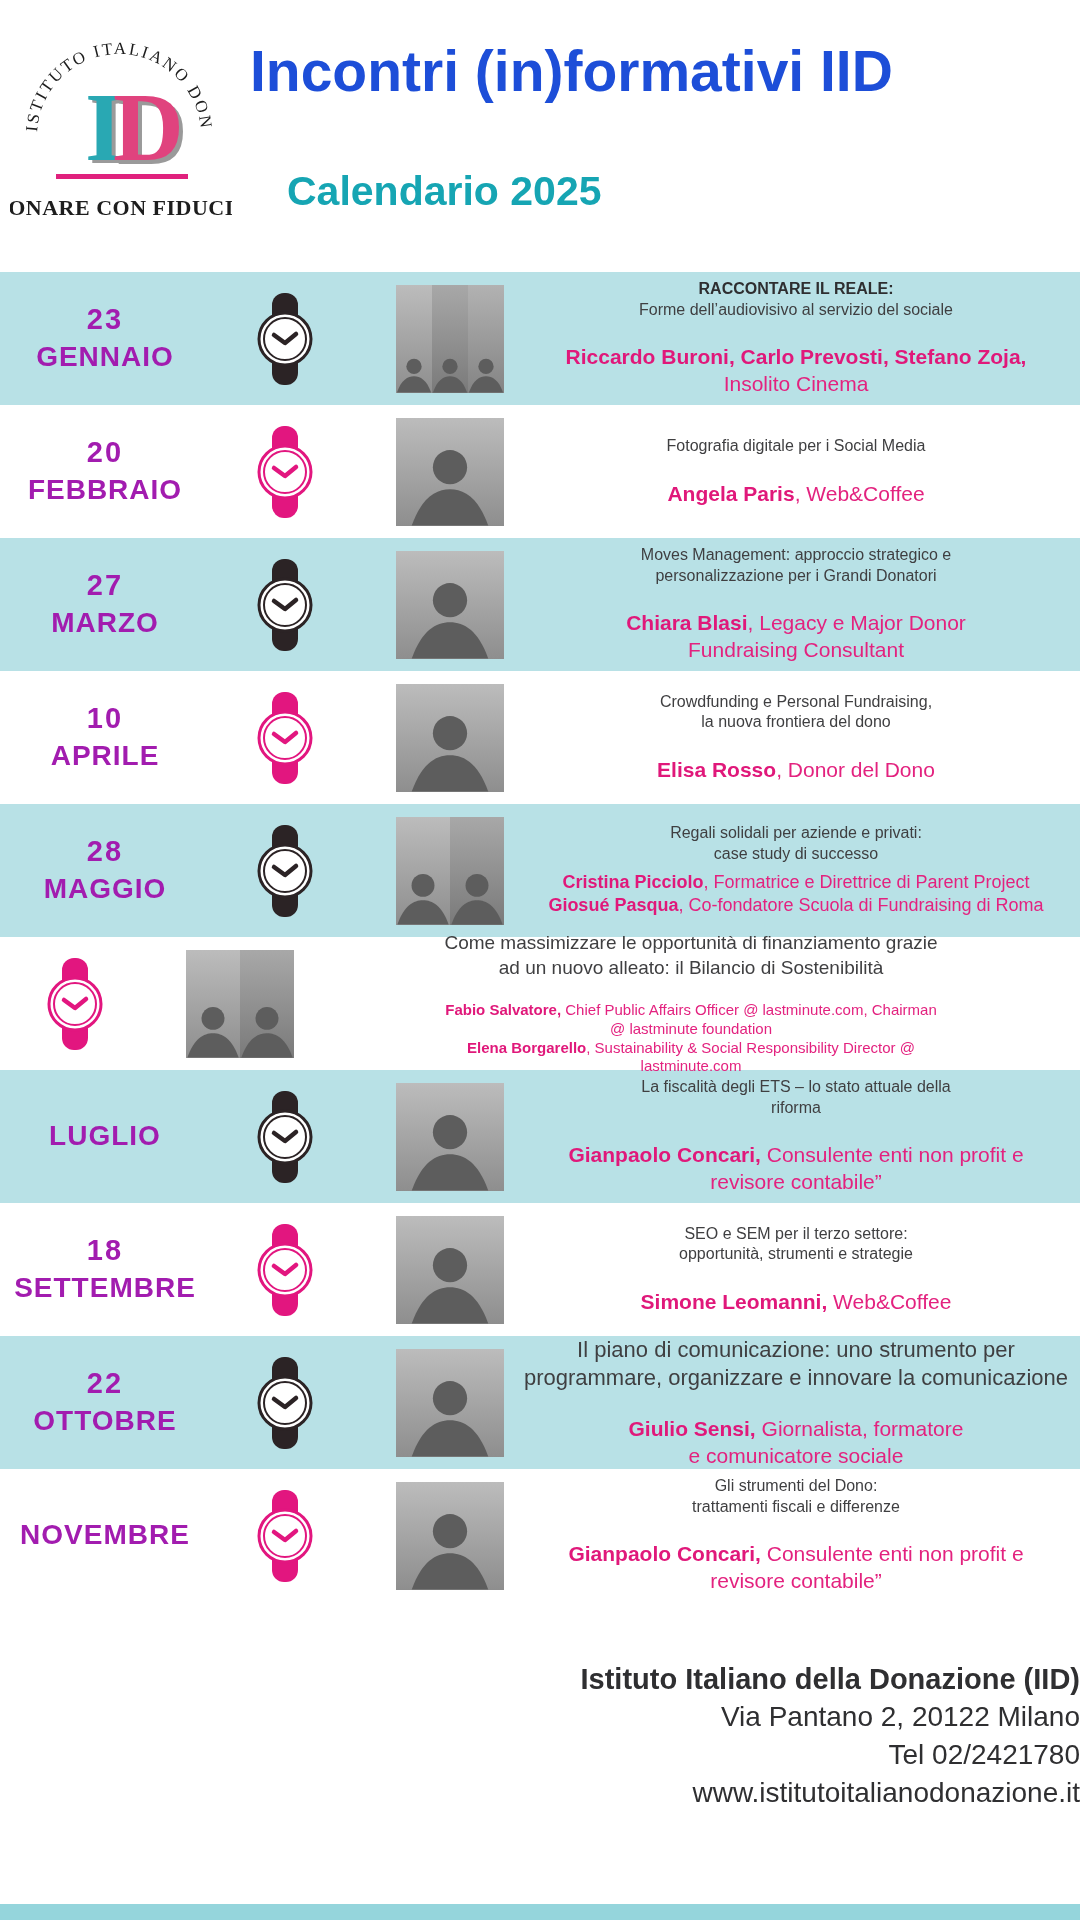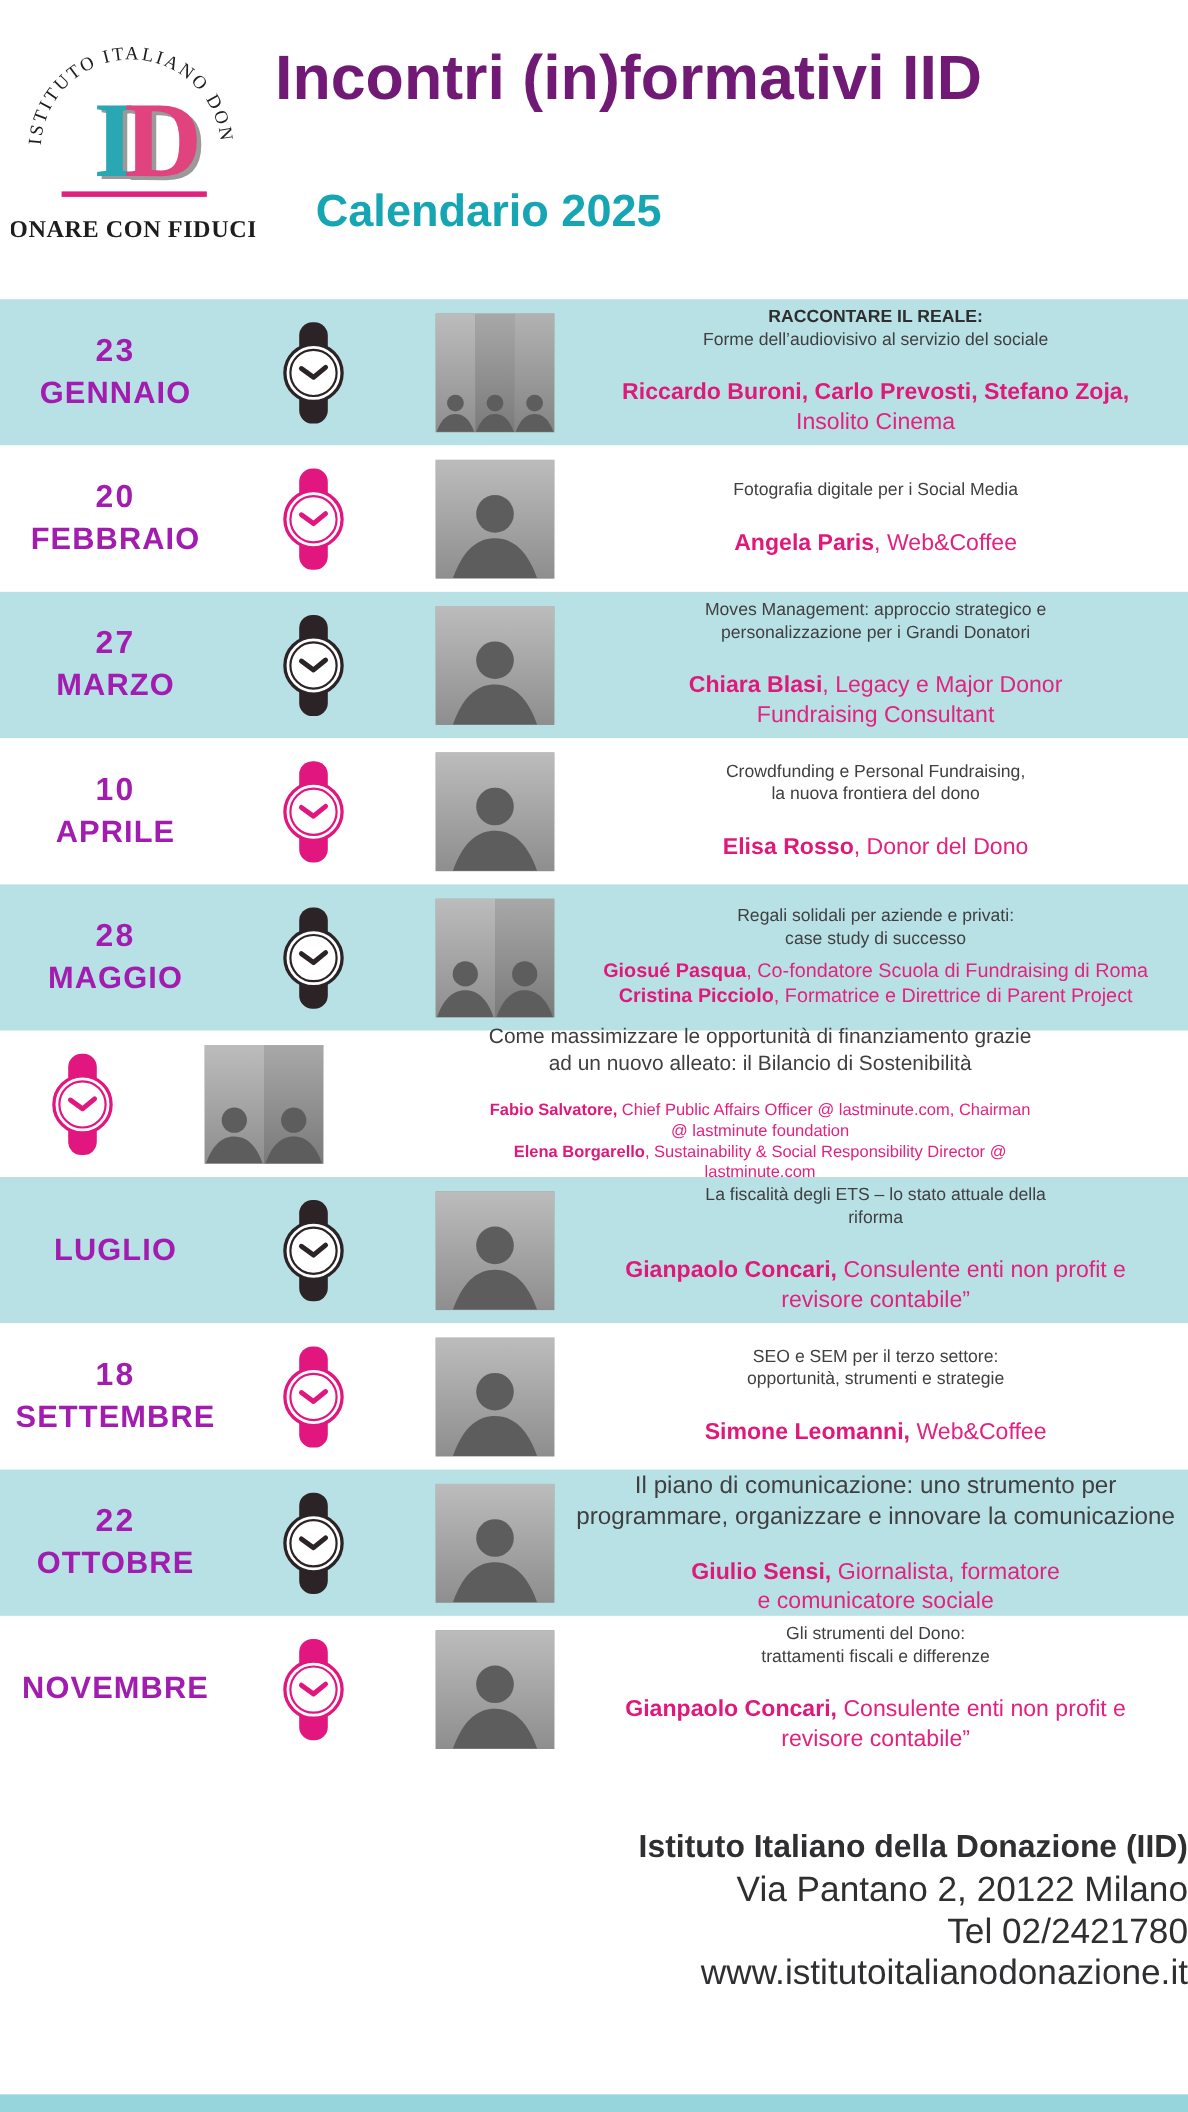--- a/index.html
+++ b/index.html
@@ -1,21 +1,21 @@
 <!DOCTYPE html>
 <html><head>
 <meta charset="utf-8">
 <style>
   html,body{margin:0;padding:0;background:#ffffff;}
   .page{position:relative;width:1080px;height:1920px;background:#ffffff;overflow:hidden;
         font-family:"Liberation Sans",sans-serif;}
   
   .logo{position:absolute;left:10px;top:12px;width:222px;height:232px;}
   .page-title{position:absolute;left:250px;top:38px;width:800px;
-        font-size:57px;font-weight:bold;color:#701a75;letter-spacing:0;}
+        font-size:57px;font-weight:bold;color:#1d4ed8;letter-spacing:0;}
   .page-subtitle{position:absolute;left:287px;top:168px;
         font-size:41px;font-weight:bold;color:#16a5b3;}
   
   .rows{position:absolute;left:0;top:272px;width:1080px;}
   .row{display:flex;align-items:center;height:133px;background:#ffffff;}
   .row.teal{background:#b8e1e6;}
   .date{width:210px;flex:0 0 210px;text-align:center;color:#a21caf;font-weight:bold;line-height:1.3;}
   .day{font-size:29px;letter-spacing:2px;}
   .month{font-size:28px;letter-spacing:1px;}
   .watch{width:150px;flex:0 0 150px;display:flex;justify-content:center;}
@@ -37,21 +37,21 @@
   .speakers{margin-top:23px;font-size:21px;line-height:1.3;color:#e3227f;}
   .speaker b{font-weight:bold;color:#e0187a;}
   
   .row.mid .etitle{font-size:22px;}
   .row.sp-small .speakers{font-size:18px;margin-top:7px;}
   .row.small .etitle{font-size:19px;line-height:1.3;}
   .row.small .speakers{font-size:15px;margin-top:21px;line-height:1.25;}
   
   .footer{position:absolute;left:0;top:1660px;width:1080px;text-align:right;color:#2f2f31;line-height:38px;}
   .footer .f1{font-weight:bold;font-size:29px;}
-  .footer .fl{font-size:32px;padding-left:25px;}
+  .footer .fl{font-size:28px;padding-left:25px;}
   .bottom-bar{position:absolute;left:0;bottom:0;width:1080px;height:16px;background:#95d5dc;}
 </style>
 </head>
 <body>
 
 <div class="page">
 
   <div class="logo">
     <svg viewBox="0 0 222 232" width="222" height="232">
       <defs>
@@ -246,22 +246,22 @@
             </svg>
           </span>
         </div>
       <div class="text">
         <div class="etitle">
 
         <div>Regali solidali per aziende e privati:</div>
             <div>case study di successo</div>
           </div>
         <div class="speakers">
+            <div class="speaker"><b>Cristina Picciolo</b><span>, Formatrice e Direttrice di Parent Project</span></div>
             <div class="speaker"><b>Giosué Pasqua</b><span>, Co-fondatore Scuola di Fundraising di Roma</span></div>
-            <div class="speaker"><b>Cristina Picciolo</b><span>, Formatrice e Direttrice di Parent Project</span></div>
           </div>
       </div>
     </section>
 
     <section class="row white small">
       <div class="watch">
         <svg viewBox="0 0 60 96" width="60" height="96">
           <rect class="strap" x="17" y="2" width="26" height="92" rx="12"></rect>
           <circle class="face-outer" cx="30" cy="48" r="26"></circle>
           <circle class="face-inner" cx="30" cy="48" r="21"></circle>

